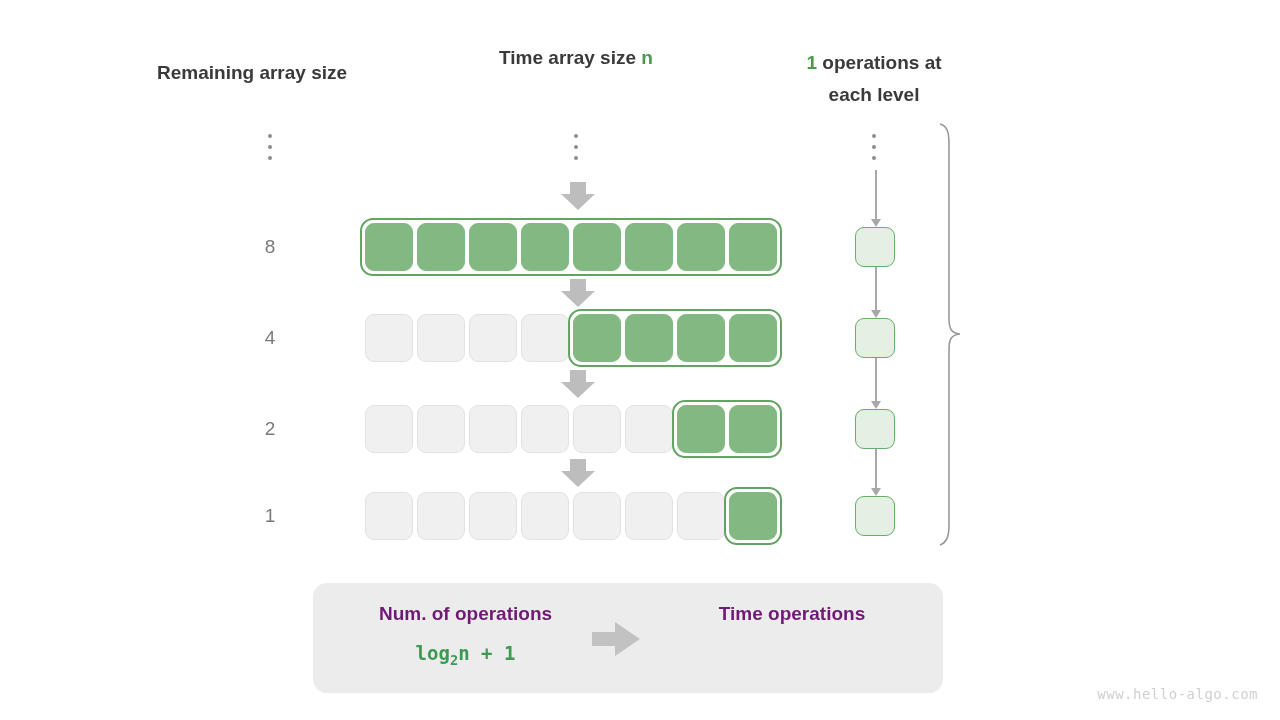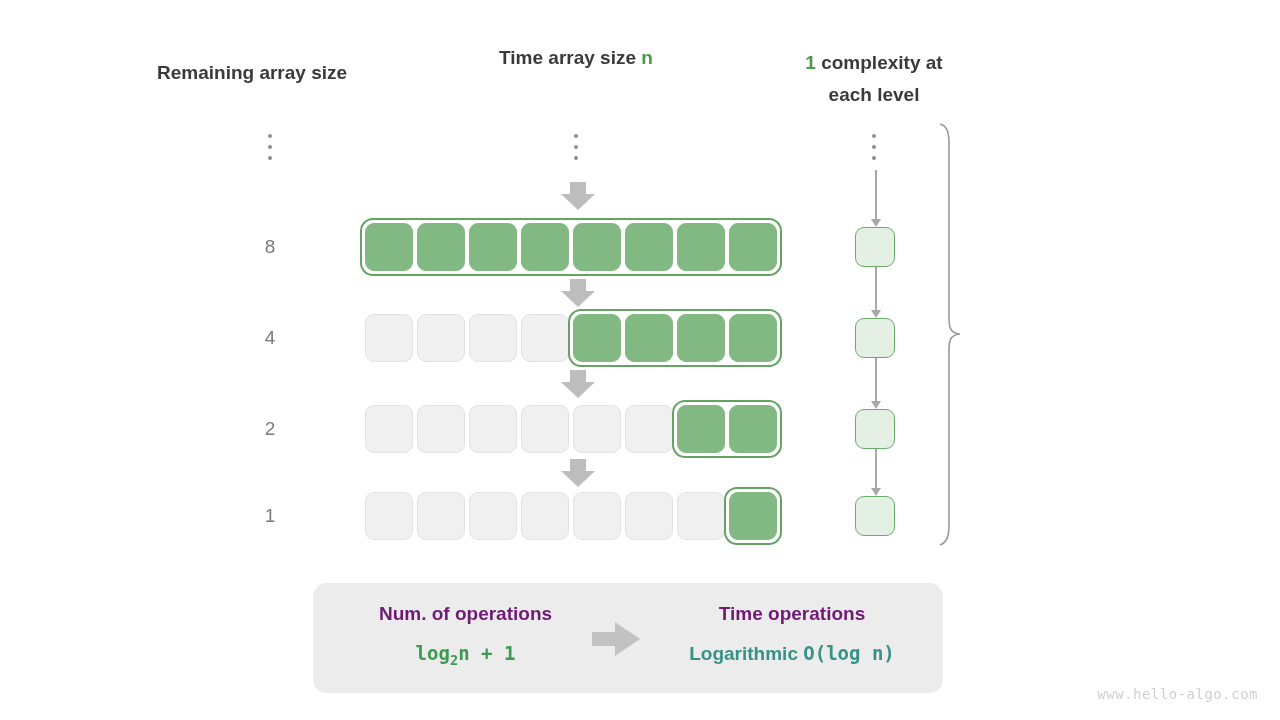--- a/index.html
+++ b/index.html
@@ -240,21 +240,21 @@
 
 <div id="canvas">
 
   <div class="hdr" id="hdr-left">Remaining array size</div>
 
   <div class="hdr" id="hdr-center">
     <span>Time array size </span><span class="green-txt">n</span>
   </div>
 
   <div class="hdr" id="hdr-right">
-    <span class="green-txt">1</span><span> complexity at</span><br>
+    <span class="green-txt">1</span><span> operations at</span><br>
     <span>each level</span>
   </div>
 
   <div class="dots" style="left:268px; top:134px;">
     <i></i>
       <i></i>
       <i></i>
   </div>
   <div class="dots" style="left:574px; top:134px;">
     <i></i>
@@ -357,24 +357,20 @@
 
   <div id="summary">
     <div class="sum-col" id="sum-left">
       <div class="sum-title">Num. of operations</div>
       <div class="sum-value">
         <span class="mono-green"><span>log</span><sub>2</sub><span>n + 1</span></span>
       </div>
     </div>
     <div class="sum-col" id="sum-right">
       <div class="sum-title">Time operations</div>
-      <div class="sum-value">
-        <span class="sans-teal">Logarithmic</span>
-        <span class="mono-teal">O(log n)</span>
-      </div>
     </div>
   </div>
 
   <div id="sum-arrow">
     <span class="shaft"></span>
     <span class="head"></span>
   </div>
 
   <div id="watermark">www.hello-algo.com</div>
 </div>

